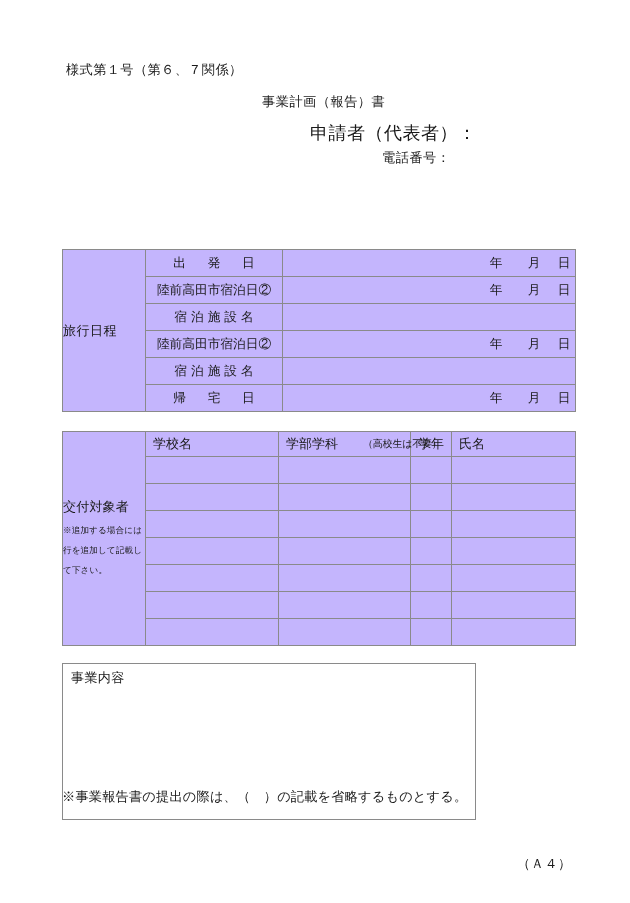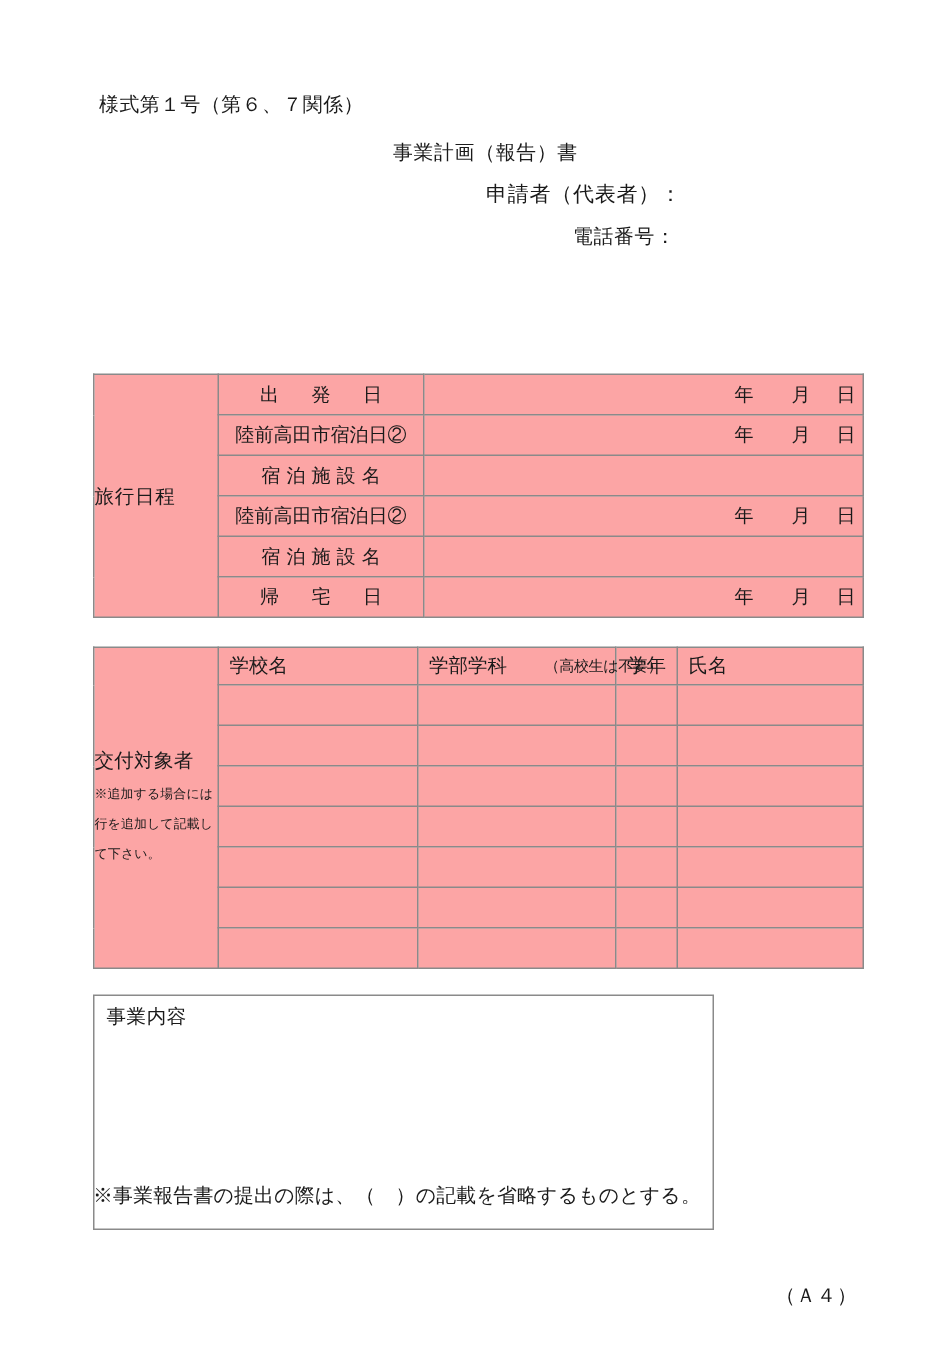--- a/index.html
+++ b/index.html
@@ -33,23 +33,23 @@
   .doc-title {
     position: absolute;
     left: 262px;
     top: 93px;
     font-size: 13.2px;
     letter-spacing: 0.5px;
     white-space: nowrap;
   }
   .applicant-line {
     position: absolute;
-    left: 324px;
+    left: 310px;
     top: 121px;
-    font-size: 14px;
+    font-size: 18px;
     letter-spacing: 0.5px;
     white-space: nowrap;
   }
   .phone-line {
     position: absolute;
     left: 382px;
     top: 149px;
     font-size: 13.2px;
     letter-spacing: 0.5px;
     white-space: nowrap;
@@ -73,21 +73,21 @@
   table.formtbl {
     position: absolute;
     border-collapse: collapse;
     table-layout: fixed;
     font-size: 13px;
   }
   table.formtbl td {
     border: 1px solid #8a8a8a;
     padding: 0;
     vertical-align: middle;
-    background: #fca5a5;
+    background: #c4b5fd;
   }
 
   
   #schedule-table {
     left: 62px;
     top: 249px;
     width: 513px;
   }
   #schedule-table td { height: 26px; }
   .sch-label-cell {

